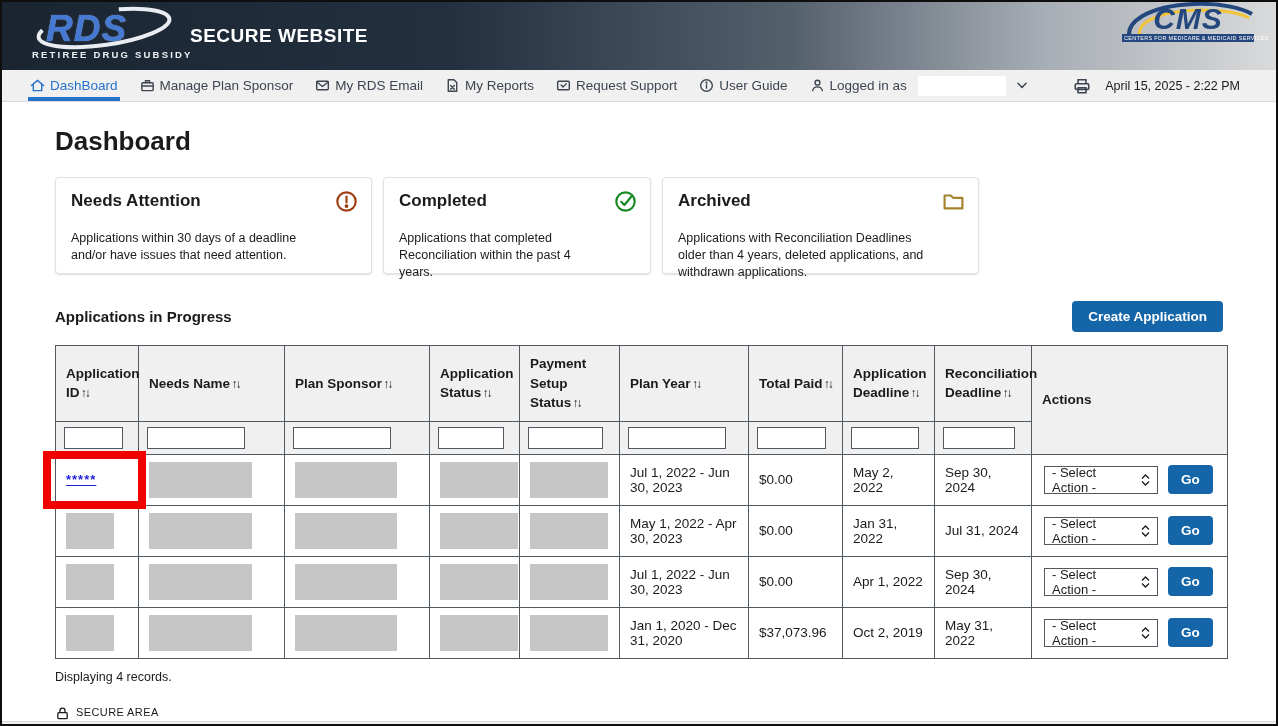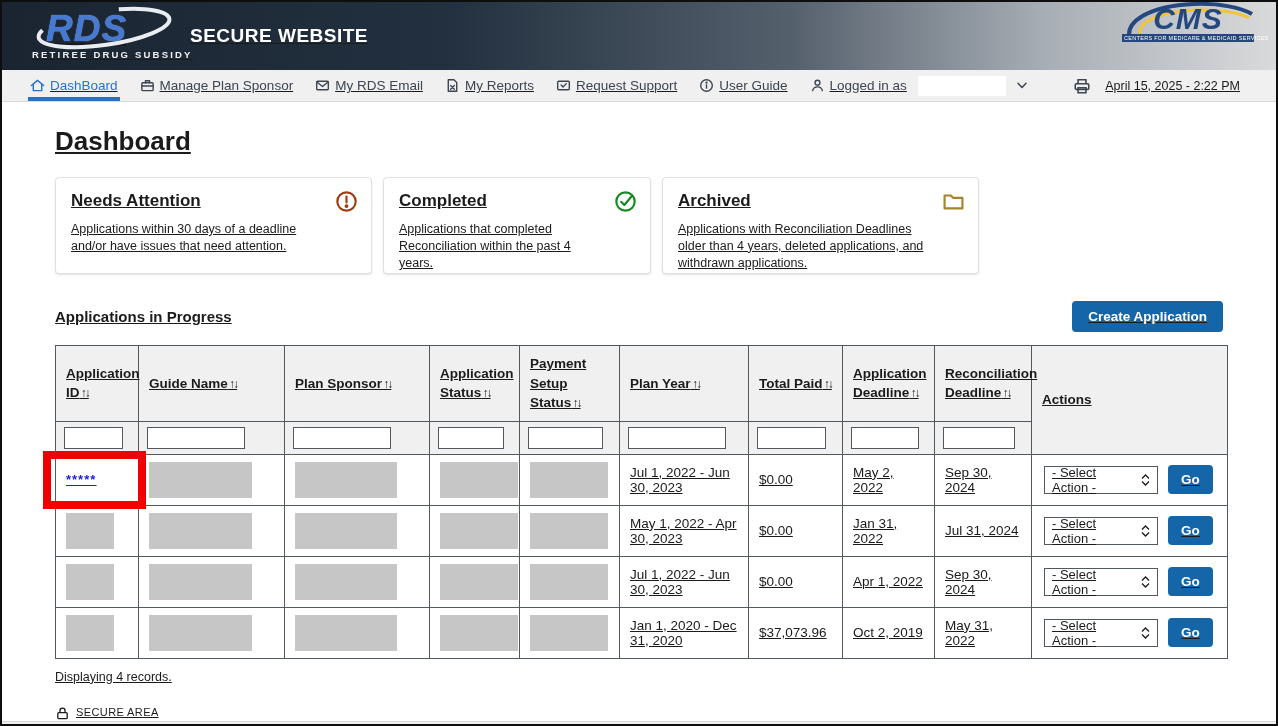--- a/index.html
+++ b/index.html
@@ -1,19 +1,19 @@
 <!DOCTYPE html>
 <html><head>
 <meta charset="utf-8">
 <style>
   * { margin:0; padding:0; box-sizing:border-box; }
   html,body { width:1278px; height:726px; }
   body { font-family:"Liberation Sans", sans-serif; color:#1b1b1b; background:#777; }
   .page { width:1278px; height:726px; background:#fde047; border:2px solid #0e0e0e;
-          display:flex; flex-direction:column; overflow:hidden;text-decoration:underline; }
+          display:flex; flex-direction:column; overflow:hidden; }
 
   
   .banner { height:68px; flex:0 0 68px; position:relative;
     background:linear-gradient(90deg,#1b2532 0%,#22303f 35%,#55606d 62%,#a8aeb5 82%,#d9dadb 100%);
     display:flex; align-items:center; }
   .rds-logo { position:relative; margin-left:30px; width:130px; }
   .rds-word { font-size:37px; font-weight:bold; font-style:italic; letter-spacing:1px;
     color:#4579d2; text-shadow:0 0 1px #9db9ea; line-height:34px; padding-left:14px; }
   .rds-swoosh { position:absolute; top:-8px; left:0; pointer-events:none; }
   .rds-tag { color:#eef1f4; font-size:9.5px; letter-spacing:2.2px; font-weight:bold; margin-top:3px; white-space:nowrap; }
@@ -39,21 +39,21 @@
   .nav-date { font-size:12.5px; color:#1b1b1b; }
 
   
   main { flex:1; padding:0 53px; position:relative; background:#fff; }
   h1.page-title { font-size:26px; font-weight:bold; margin:24px 0 20px 0; color:#1b1b1b; }
 
   .cards { display:flex; gap:11px; }
   .card { border:1px solid #dfe1e2; border-radius:4px; background:#fff; height:97px;
     box-shadow:0 1px 2px rgba(0,0,0,.12); padding:13px 15px; position:relative; }
   .card.selected { background:#fdb92e; border-color:#fdb92e; }
-  .card h2 { font-size:17px; font-weight:bold; margin-bottom:10px; }
+  .card h2 { font-size:17px; font-weight:bold; margin-bottom:19px; }
   .card p { font-size:12.5px; line-height:1.35; padding-right:36px; }
   .card .cicon { position:absolute; top:12px; right:13px; }
   .card-0 { width:317px; } .card-1 { width:237px; } .card-2 { width:268px; } .card-3 { width:317px; }
 
   .section-head { display:flex; justify-content:space-between; align-items:center; margin-top:27px; }
   .section-title { font-size:15px; font-weight:bold; }
   .create-btn { background:#1566a8; color:#fff; font-weight:bold; font-size:13.5px;
     border:none; border-radius:4px; padding:8px 16px; cursor:pointer; font-family:inherit;margin-left:27px; }
 
   
@@ -248,21 +248,21 @@
           <col style="width: 100px;">
           <col style="width: 129px;">
           <col style="width: 94px;">
           <col style="width: 92px;">
           <col style="width: 97px;">
           <col style="width: 196px;">
         </colgroup>
       <thead>
         <tr>
             <th><span>Application ID</span><span class="sort-arrows"> ↑↓</span></th>
-            <th><span>Guide Name</span><span class="sort-arrows"> ↑↓</span></th>
+            <th><span>Needs Name</span><span class="sort-arrows"> ↑↓</span></th>
             <th><span>Plan Sponsor</span><span class="sort-arrows"> ↑↓</span></th>
             <th><span>Application Status</span><span class="sort-arrows"> ↑↓</span></th>
             <th><span>Payment Setup Status</span><span class="sort-arrows"> ↑↓</span></th>
             <th><span>Plan Year</span><span class="sort-arrows"> ↑↓</span></th>
             <th><span>Total Paid</span><span class="sort-arrows"> ↑↓</span></th>
             <th><span>Application Deadline</span><span class="sort-arrows"> ↑↓</span></th>
             <th><span>Reconciliation Deadline</span><span class="sort-arrows"> ↑↓</span></th>
             <th rowspan="2"><span>Actions</span></th>
           </tr>
         <tr class="filter-row">

